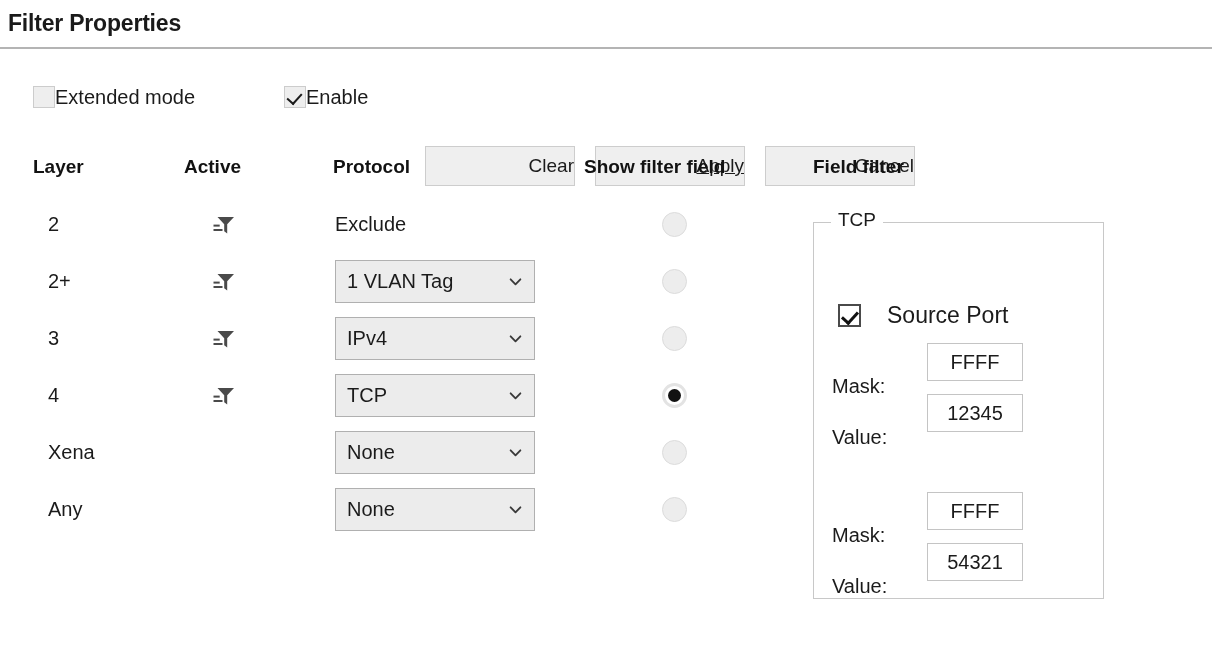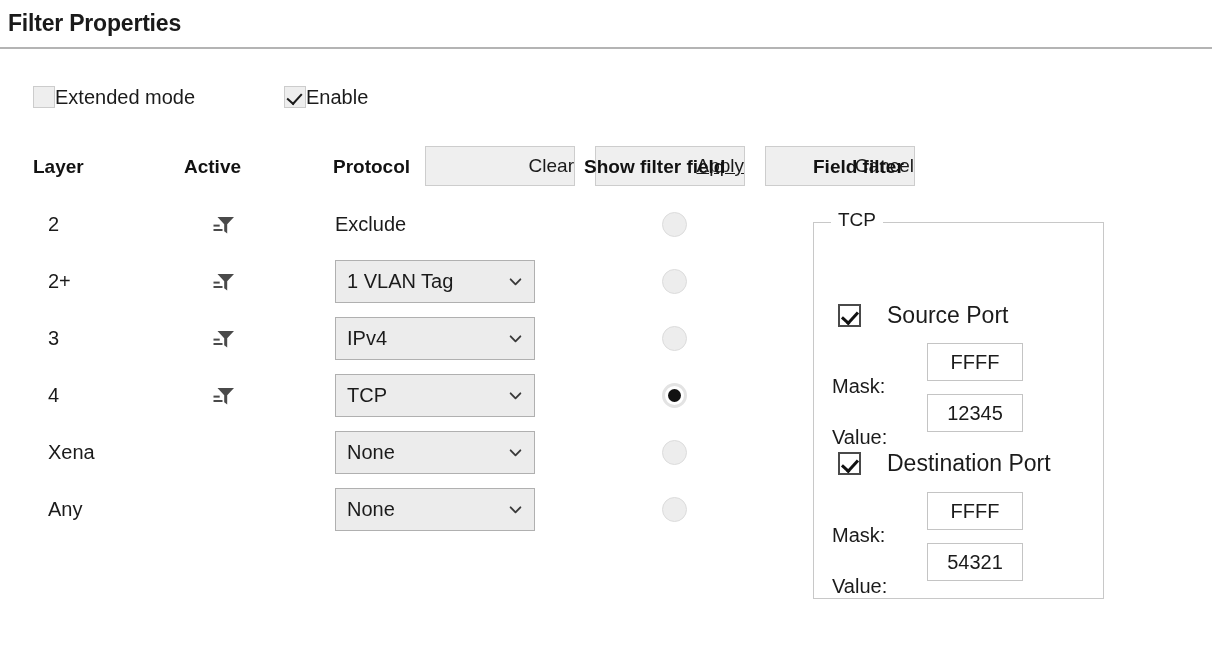--- a/index.html
+++ b/index.html
@@ -476,24 +476,20 @@
     <div class="fld-row" style="top:120px;">
       <span class="fld-label">Mask:</span>
       <input class="fld-input" value="FFFF" style="">
     </div>
 
     <div class="fld-row" style="top:171px;">
       <span class="fld-label">Value:</span>
       <input class="fld-input" value="12345" style="">
     </div>
 
-    <div class="port-chk-row" style="top:226px;">
-      <span class="chk-box2 checked"></span>
-      <span class="port-chk-label">Destination Port</span>
-    </div>
 
     <div class="fld-row" style="top:269px;">
       <span class="fld-label">Mask:</span>
       <input class="fld-input" value="FFFF" style="">
     </div>
 
     <div class="fld-row" style="top:320px;">
       <span class="fld-label">Value:</span>
       <input class="fld-input" value="54321" style="">
     </div>

